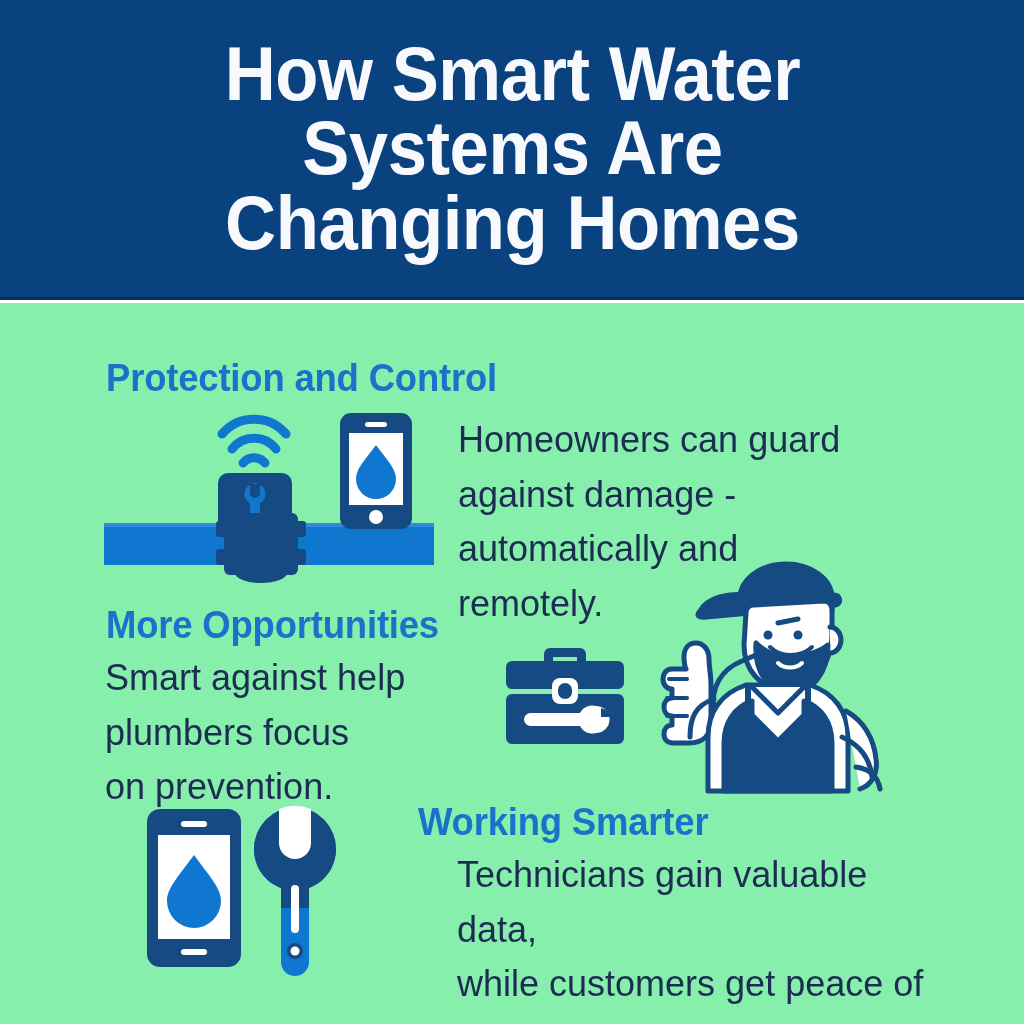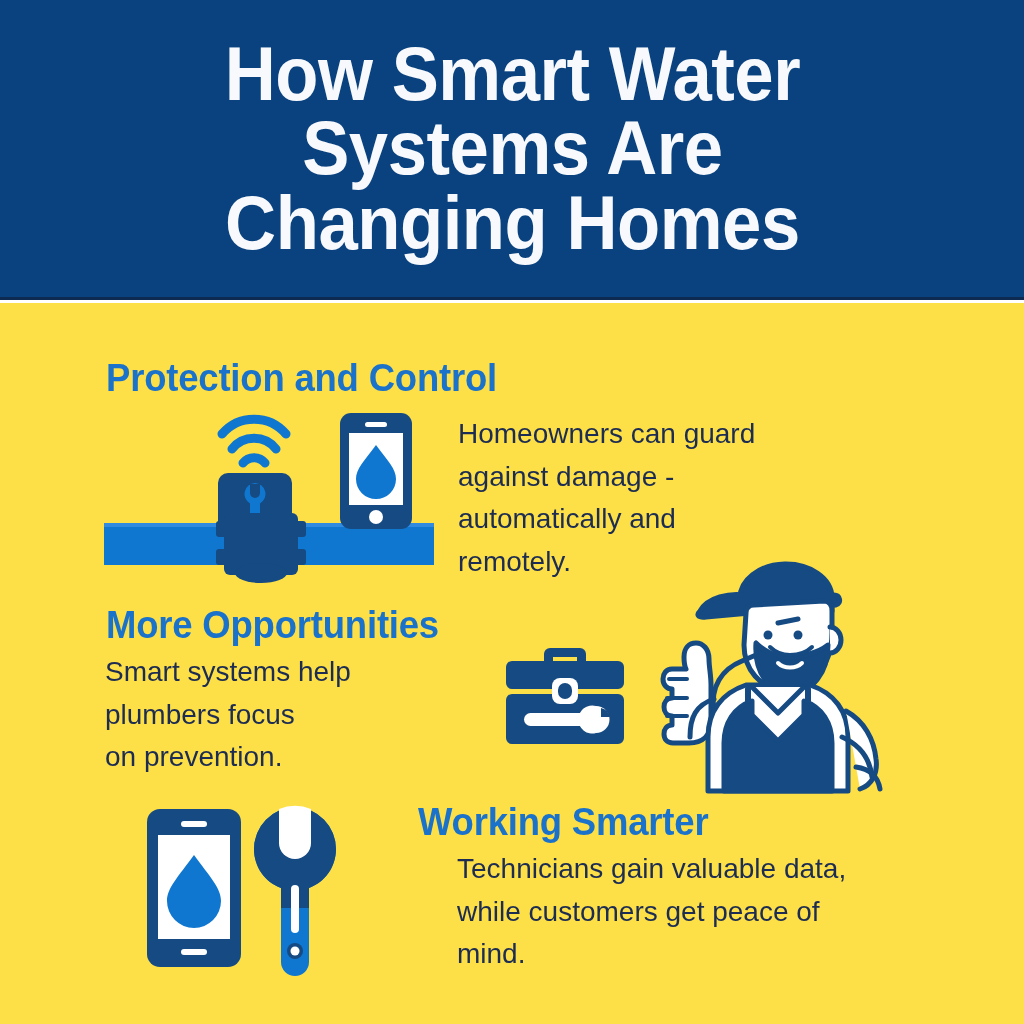--- a/index.html
+++ b/index.html
@@ -35,39 +35,39 @@
     letter-spacing:-0.5px;
     transform:scaleX(0.93);
     padding:0 40px;
     white-space:pre-line;
   }
 
   
   .body-area {
     position:absolute; left:0; top:303px;
     width:1024px; height:721px;
-    background:#fde047;
+    background:#86efac;
   }
 
   .sec-heading {
     position:absolute;
     color:#1A72CB;
     font-family:"Liberation Sans Narrow","Liberation Sans", sans-serif;
     font-weight:bold;
     font-size:38px;
     line-height:1.0;
     letter-spacing:-0.2px;
     white-space:nowrap;
     transform:scaleX(0.96);
     transform-origin:left center;
   }
   .sec-body {
     position:absolute;
     color:#1D2C52;
-    font-size:28px;
+    font-size:36px;
     line-height:1.52;
     white-space:pre-line;
   }
 
   
   #h1 { left:106px; top:56px; }
   #b1 { left:458px; top:110px; width:400px; }
   #icon1 { position:absolute; left:104px; top:98px; width:330px; height:180px; }
 
   
@@ -141,21 +141,21 @@
           <rect x="245" y="32" width="54" height="72" fill="#ffffff"></rect>
           <rect x="261" y="21" width="22" height="5" rx="2.5" fill="#ffffff"></rect>
           <circle cx="272" cy="116" r="7" fill="#ffffff"></circle>
           <path d="M272 44 c 12 16 20 24 20 34 a20 20 0 0 1 -40 0 c0-10 8-18 20-34 z" fill="#1077D0"></path>
         </g>
       </svg>
     </div>
 
     <div class="sec-heading" id="h2">More Opportunities</div>
 
-    <div class="sec-body" id="b2">Smart systems help
+    <div class="sec-body" id="b2">Smart against help
 plumbers focus
 on prevention.</div>
 
     <div id="icon2">
       <svg viewBox="0 0 130 110" width="130" height="110">
         <g>
 
           <path d="M50 10 h30 a6 6 0 0 1 6 6 v7 h-9 v-4 h-24 v4 h-9 v-7 a6 6 0 0 1 6 -6 z" fill="#164A82"></path>
 
           <rect x="6" y="23" width="118" height="28" rx="6" fill="#164A82"></rect>

